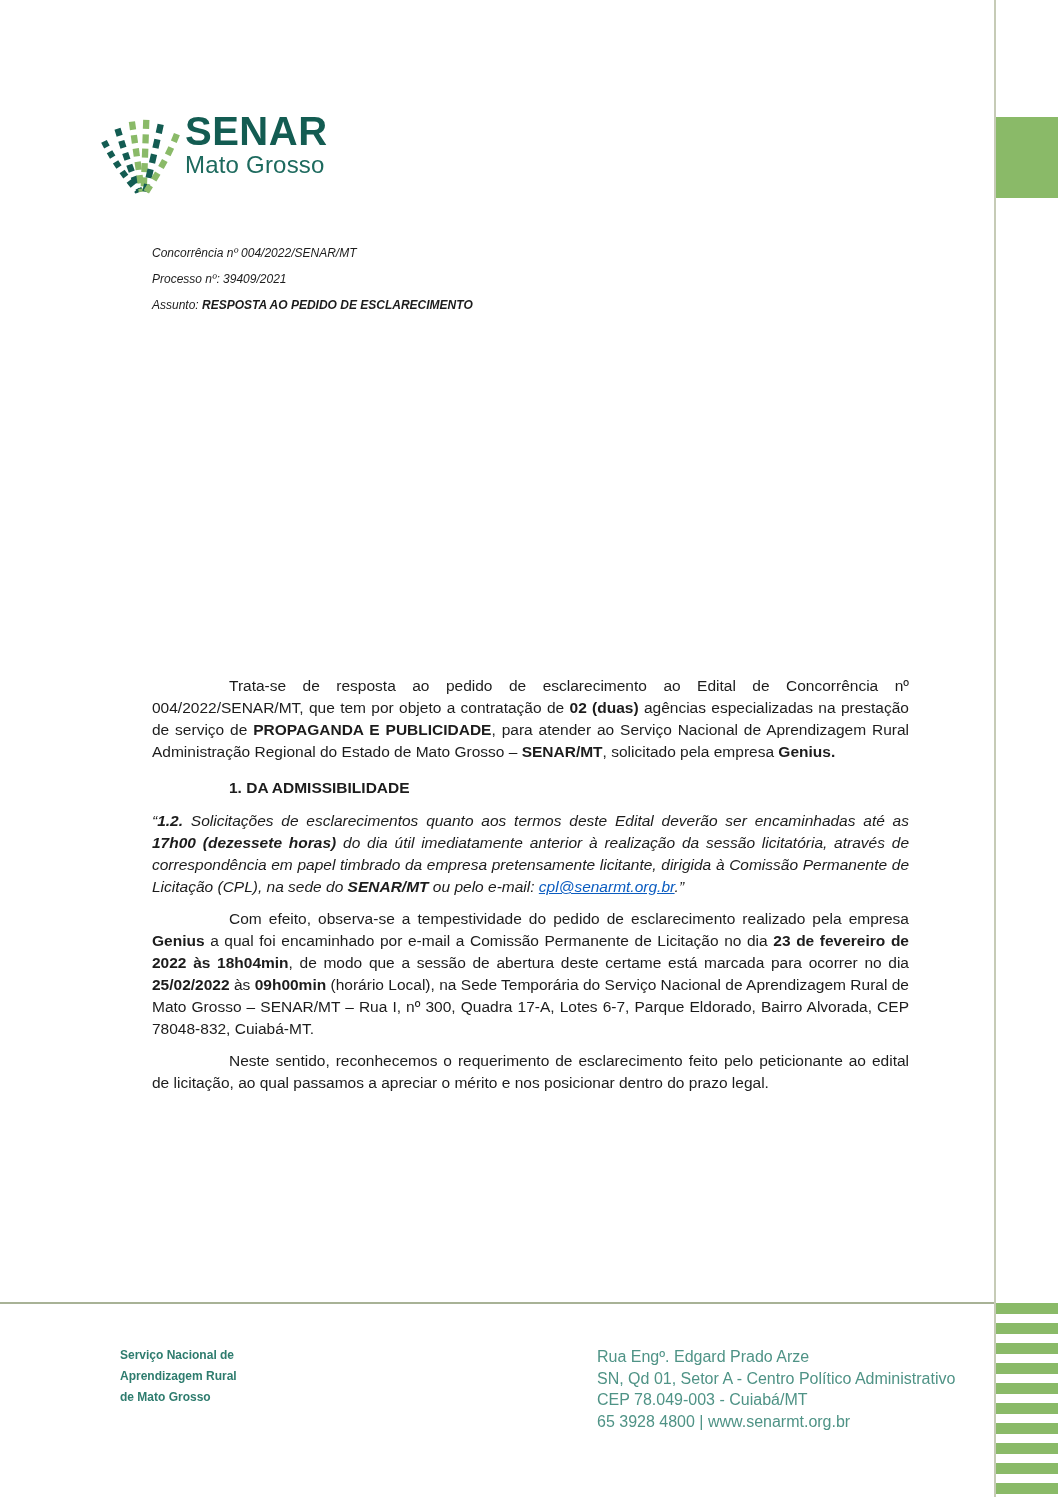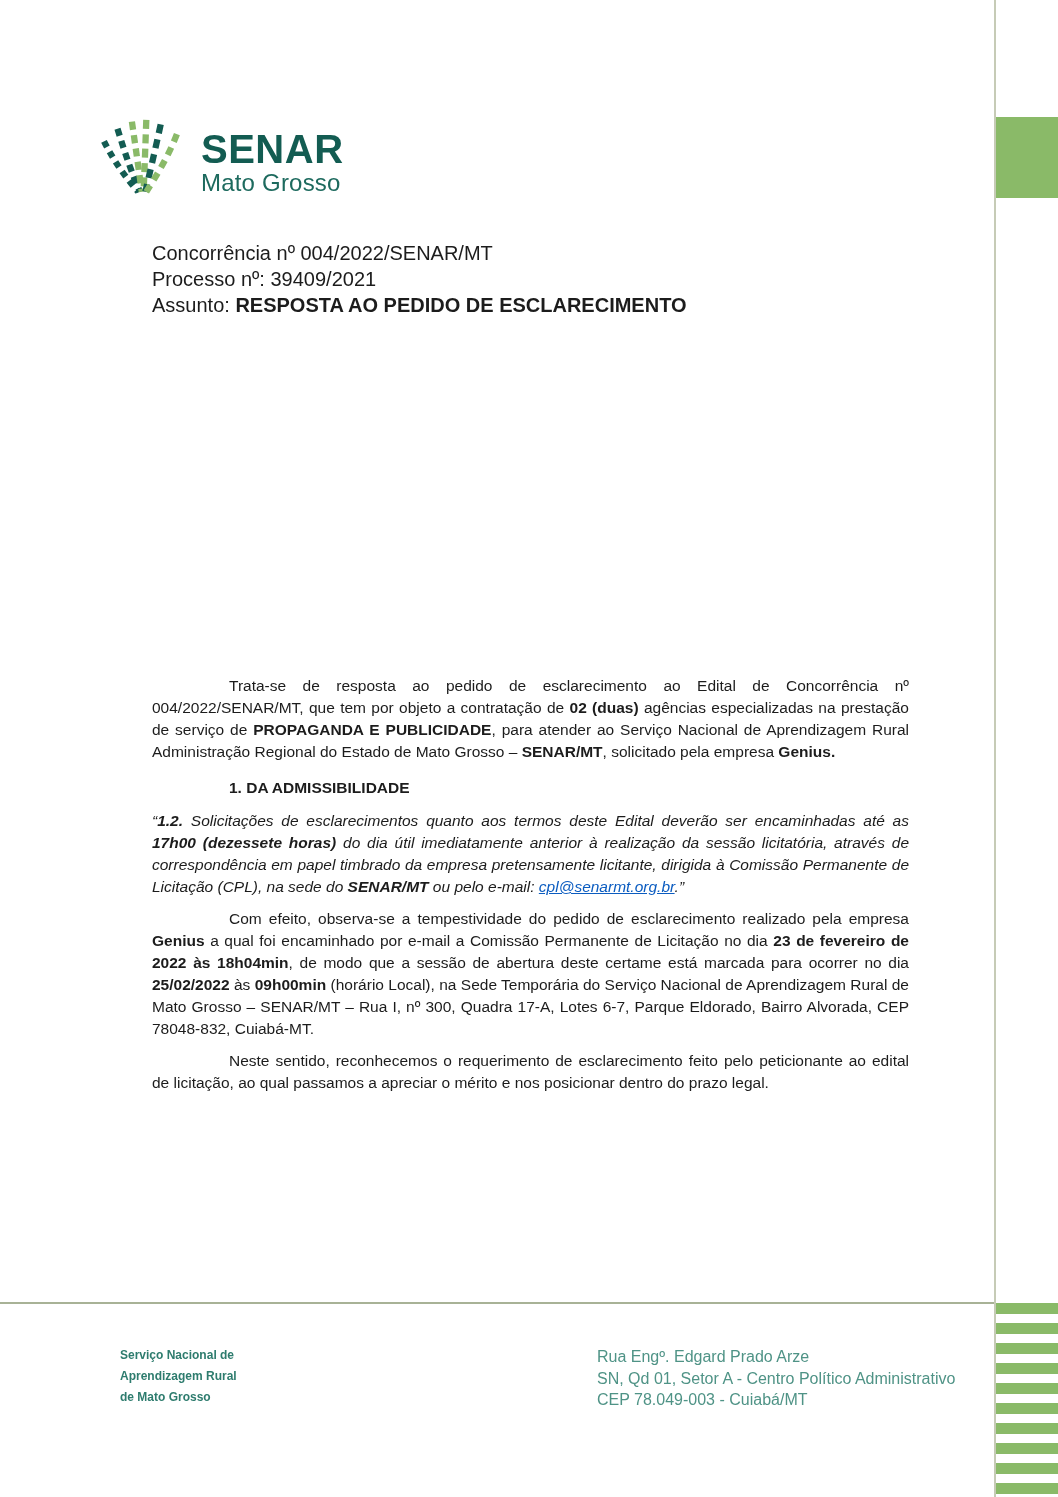--- a/index.html
+++ b/index.html
@@ -25,29 +25,29 @@
   }
   
   .vline{position:absolute;left:994px;top:0;width:2px;height:1497px;background:var(--vline);}
   .block-top{position:absolute;left:996px;top:117px;width:62px;height:81px;background:var(--green);}
   .stripes{
     position:absolute;left:996px;top:1303px;width:62px;height:194px;
     background:repeating-linear-gradient(to bottom,var(--green) 0 11px,#ffffff 11px 20px);
   }
   .hline{position:absolute;left:0;top:1302px;width:994px;height:2px;background:var(--hline);}
   
-  .logo{position:absolute;left:95px;top:110px;display:flex;align-items:flex-end;gap:16px;}
+  .logo{position:absolute;left:95px;top:110px;display:flex;align-items:flex-start;}
   .logo svg{display:block;width:90px;height:88px;}
   .blade-dark{stroke:var(--teal-dark);}
   .blade-green{stroke:var(--green);}
   .logo-text{display:flex;flex-direction:column;justify-content:flex-end;padding-bottom:2px;}
   .logo-name{font-size:40px;font-weight:bold;letter-spacing:.5px;color:var(--teal-dark);line-height:42px;}
   .logo-sub{font-size:24px;color:#1d6a5e;line-height:26px;letter-spacing:.2px;}
   
-  .ref{position:absolute;left:152px;top:240px;font-size:20px;line-height:26px;}
+  .ref{position:absolute;left:152px;top:240px;font-size:12px;line-height:26px;font-style:italic;}
   .ref .b{font-weight:bold;}
   
   .body{position:absolute;left:152px;top:675px;width:757px;font-size:15.5px;line-height:22px;}
   .body p{text-align:justify;margin-bottom:10px;}
   .body p.indent{text-indent:77px;}
   .heading{font-weight:bold;margin:14px 0 11px 77px;font-size:15.5px;}
   .quote{font-style:italic;margin-top:0;margin-bottom:13px;}
   .b{font-weight:bold;}
   a.link{color:var(--link);text-decoration:underline;cursor:pointer;}
   
@@ -95,15 +95,16 @@
 
   <div class="footer-org">
     <div>Serviço Nacional de</div>
     <div>Aprendizagem Rural</div>
     <div>de Mato Grosso</div>
   </div>
   <div class="footer-addr">
     <div>Rua Engº. Edgard Prado Arze</div>
     <div>SN, Qd 01, Setor A - Centro Político Administrativo</div>
     <div>CEP 78.049-003 - Cuiabá/MT</div>
+    <div>65 3928 4800 | www.senarmt.org.br</div>
   </div>
 
 </div>
 
 </body></html>

